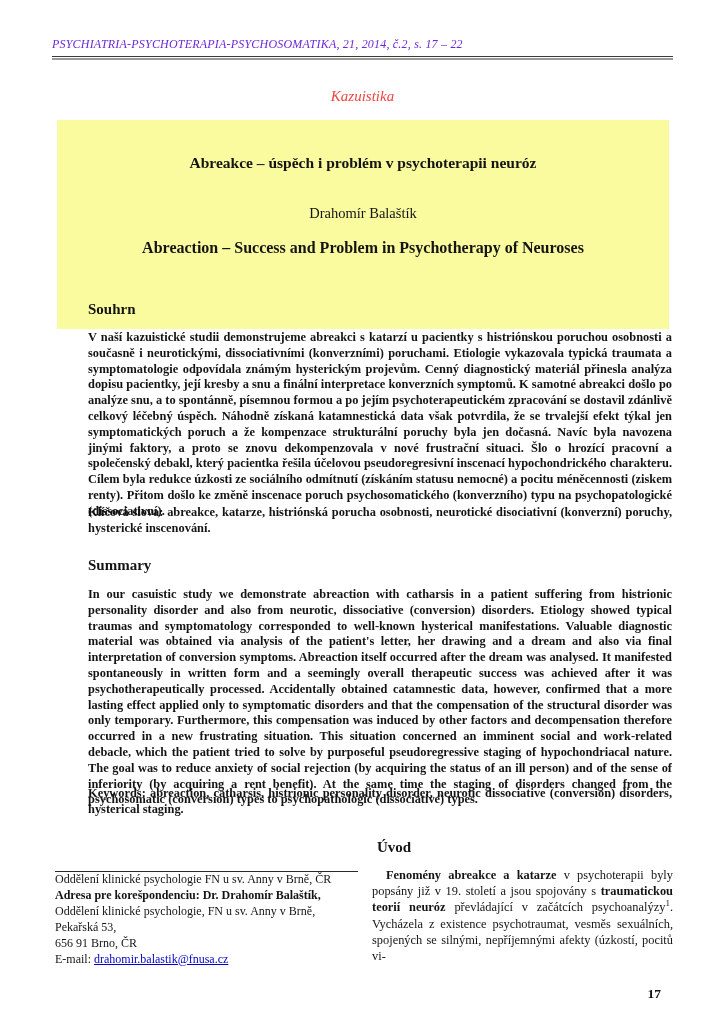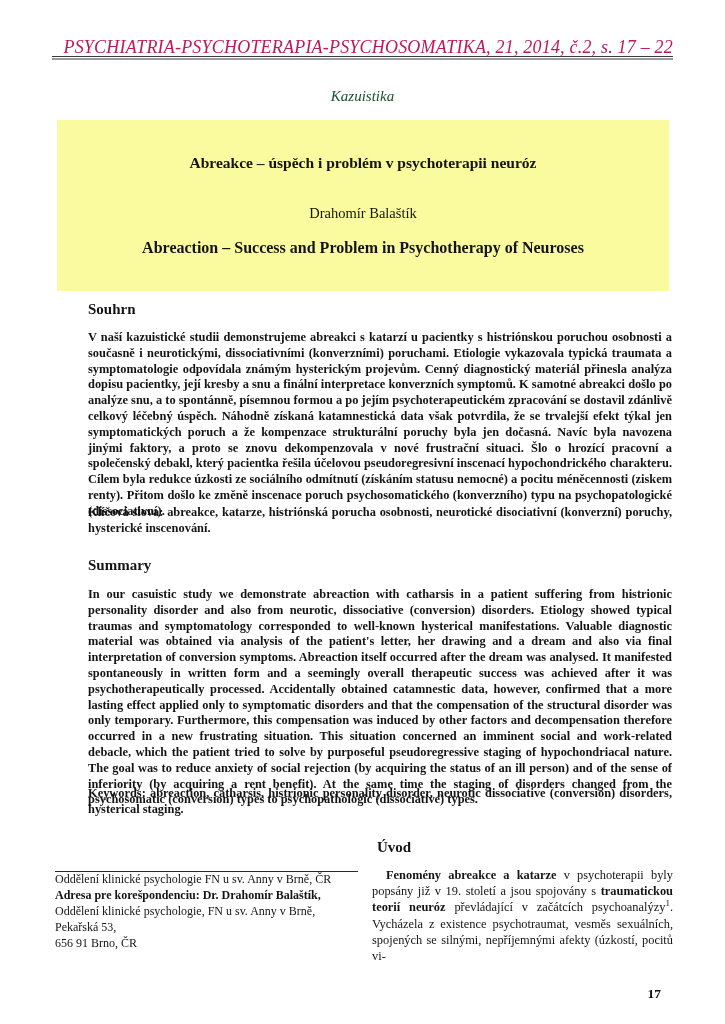--- a/index.html
+++ b/index.html
@@ -7,34 +7,34 @@
     position:relative;
     width:725px; height:1024px;
     background:#ffffff;
     font-family:"Liberation Serif", serif;
     color:#141414;
     overflow:hidden;
   }
   
   .journal-header {
     position:absolute; top:37px; left:52px; right:52px;
-    text-align:right; font-style:italic; font-size:18px;
-    letter-spacing:0.2px; color:#be185d;
+    text-align:left; font-style:italic; font-size:12px;
+    letter-spacing:0.2px; color:#6d28d9;
   }
   .rule-dark { position:absolute; top:56px; left:52px; right:52px; height:1px; background:#3a3a3a; }
   .rule-gray { position:absolute; top:58px; left:52px; right:52px; height:2px; background:#9a9a9a; }
 
   .article-type {
     position:absolute; top:88px; left:0; width:100%;
-    text-align:center; font-style:italic; font-size:15px; color:#14532d;
+    text-align:center; font-style:italic; font-size:15px; color:#ef4444;
   }
 
   
   .title-box {
-    position:absolute; top:120px; left:57px; right:56px; height:171px;
+    position:absolute; top:120px; left:57px; right:56px; height:209px;
     text-align:center;
   }
   .title-cz { padding-top:34px; font-weight:bold; font-size:15.5px; }
   .author-name { margin-top:33px; font-size:14.5px; }
   .title-en { margin-top:17px; font-weight:bold; font-size:16px; }
 
   
   .section-heading {
     position:absolute; left:88px;
     font-weight:bold; font-size:15px;
@@ -102,17 +102,18 @@
   <div class="keywords-line" style="top:786px;">Keywords: abreaction, catharsis, histrionic personality disorder, neurotic dissociative (conversion) disorders, hysterical staging.</div>
 
   <div class="uvod-heading">Úvod</div>
   <div class="uvod-body"><span class="indent"></span><span class="bold-inline">Fenomény abreakce a katarze</span><span> v psychoterapii byly popsány již v 19. století a jsou spojovány s </span><span class="bold-inline">traumatickou teorií neuróz</span><span> převládající v začátcích psychoanalýzy</span><sup>1</sup><span>. Vycházela z existence psychotraumat, vesměs sexuálních, spojených se silnými, nepříjemnými afekty (úzkostí, pocitů vi-</span></div>
 
   <div class="correspondence">
     <div>Oddělení klinické psychologie FN u sv. Anny v Brně, ČR</div>
     <div class="bold-line">Adresa pre korešpondenciu: Dr. Drahomír Balaštík,</div>
     <div>Oddělení klinické psychologie, FN u sv. Anny v Brně, Pekařská 53,</div>
     <div>656 91 Brno, ČR</div>
+    <div><span>E-mail: </span><a class="email-link">drahomir.balastik@fnusa.cz</a></div>
   </div>
 
   <div class="page-number">17</div>
 
 </div>
 
 </body></html>

